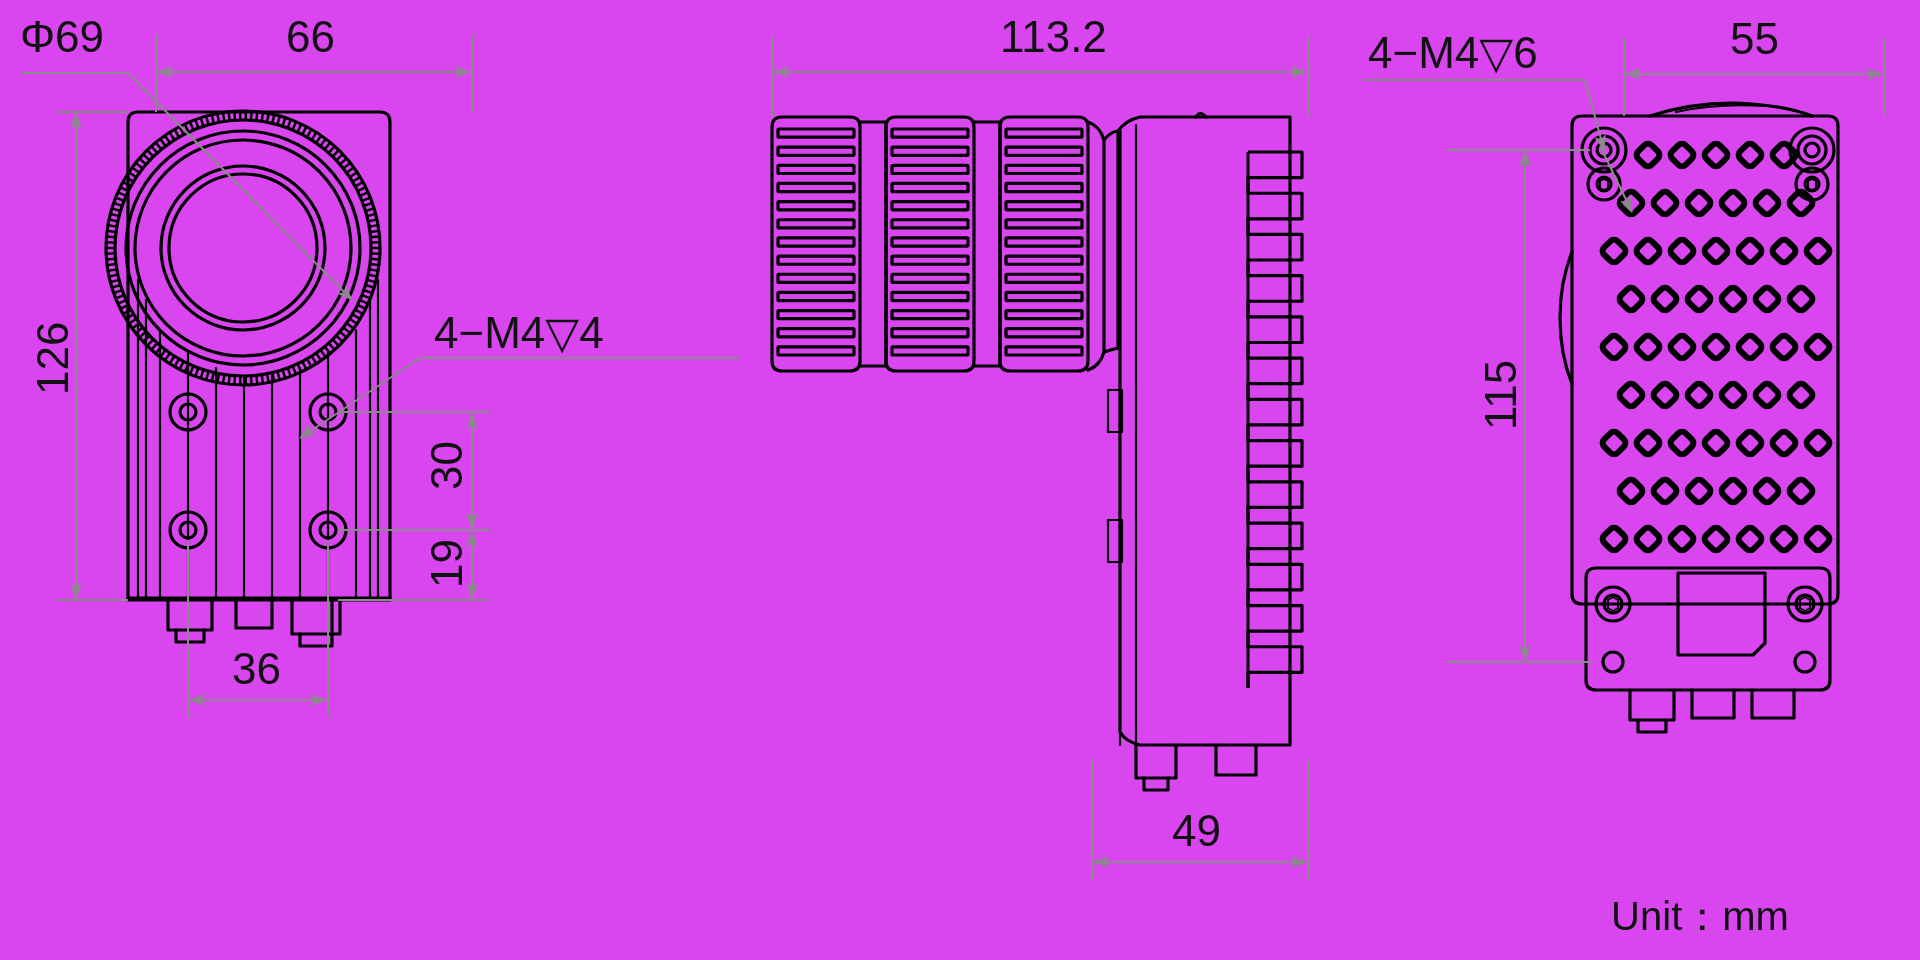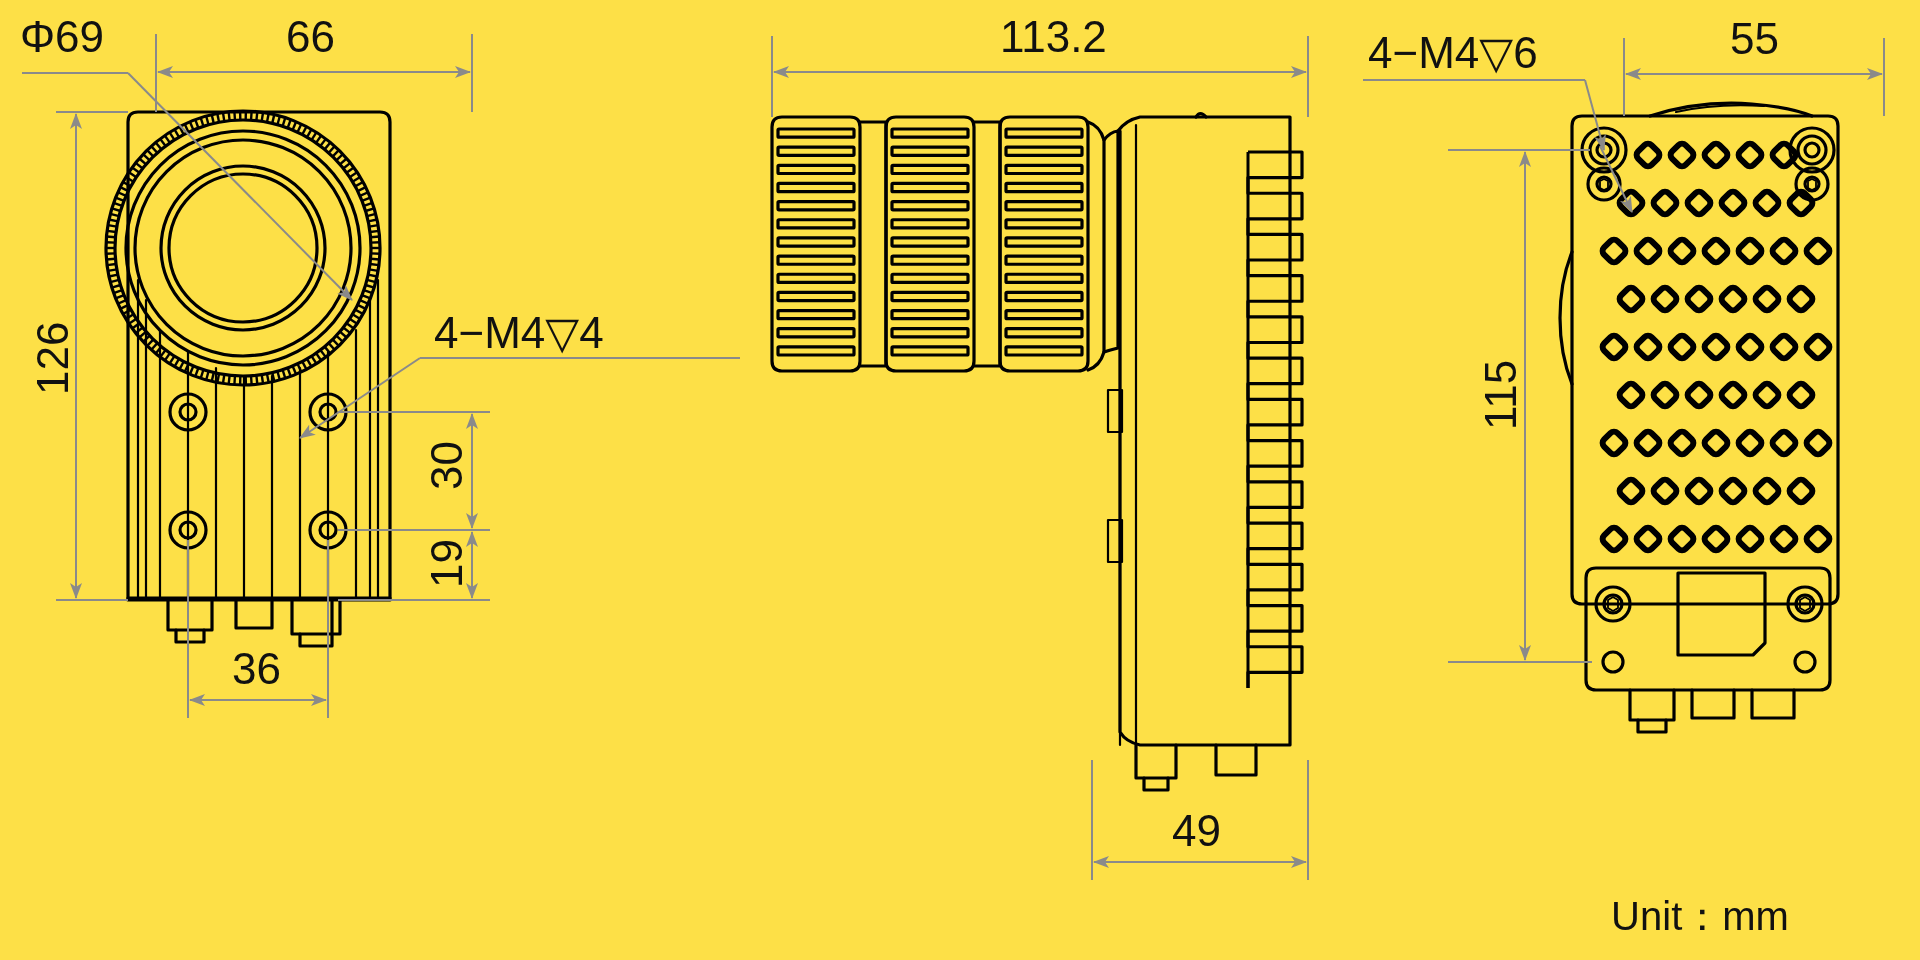--- a/index.html
+++ b/index.html
@@ -1,18 +1,18 @@
 <!DOCTYPE html>
 <html><head>
 <meta charset="utf-8">
 <style>
   html,body{margin:0;padding:0;background:#ffffff;}
   body{width:1920px;height:960px;overflow:hidden;
        font-family:"Liberation Sans", sans-serif;}
-  #stage{position:relative;width:1920px;height:960px;background:#fde047;}
+  #stage{position:relative;width:1920px;height:960px;background:#d946ef;}
   svg{display:block;}
   .dim-text{font-family:"Liberation Sans", sans-serif;font-size:44px;fill:#111;}
   .unit-text{font-family:"Liberation Sans", sans-serif;font-size:40px;fill:#111;}
   .dimline{stroke:#8a8a8a;stroke-width:2;fill:none;}
   .extline{stroke:#8a8a8a;stroke-width:2;fill:none;}
   .leader{stroke:#8a8a8a;stroke-width:2;fill:none;}
   .arrowfill{fill:#8a8a8a;}
   .outline{stroke:#000;stroke-width:3.2;fill:none;stroke-linejoin:round;stroke-linecap:round;}
   .outline-thin{stroke:#000;stroke-width:2.2;fill:none;stroke-linejoin:round;stroke-linecap:round;}
   .outline-hair{stroke:#000;stroke-width:1.8;fill:none;}

